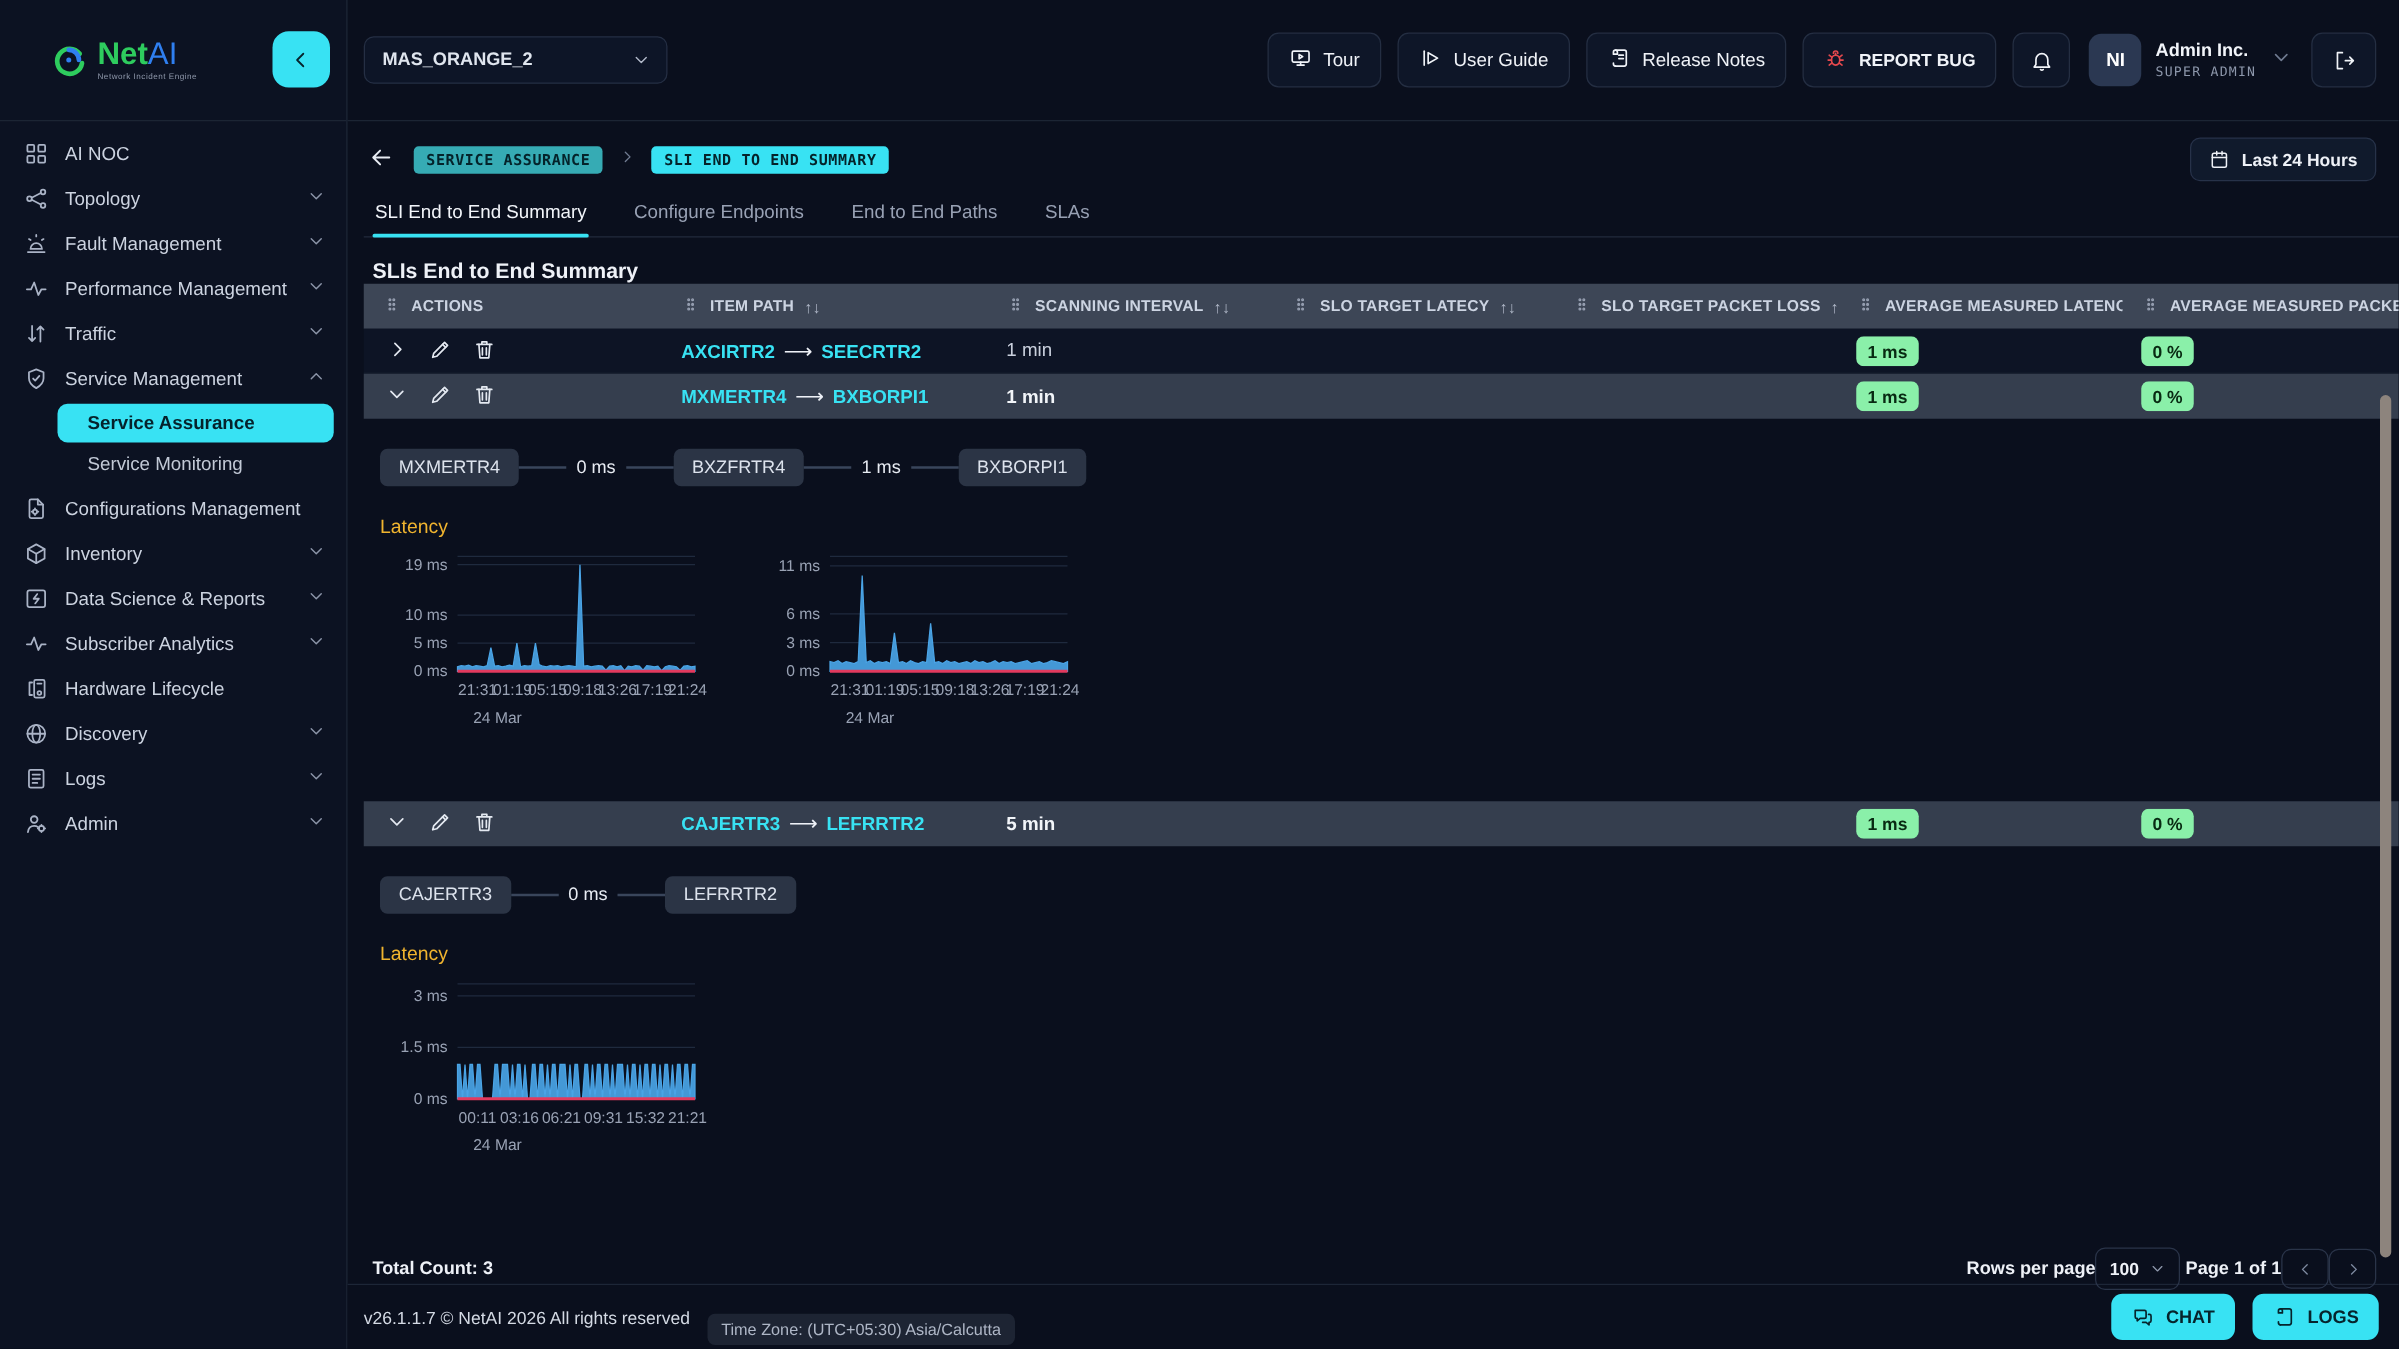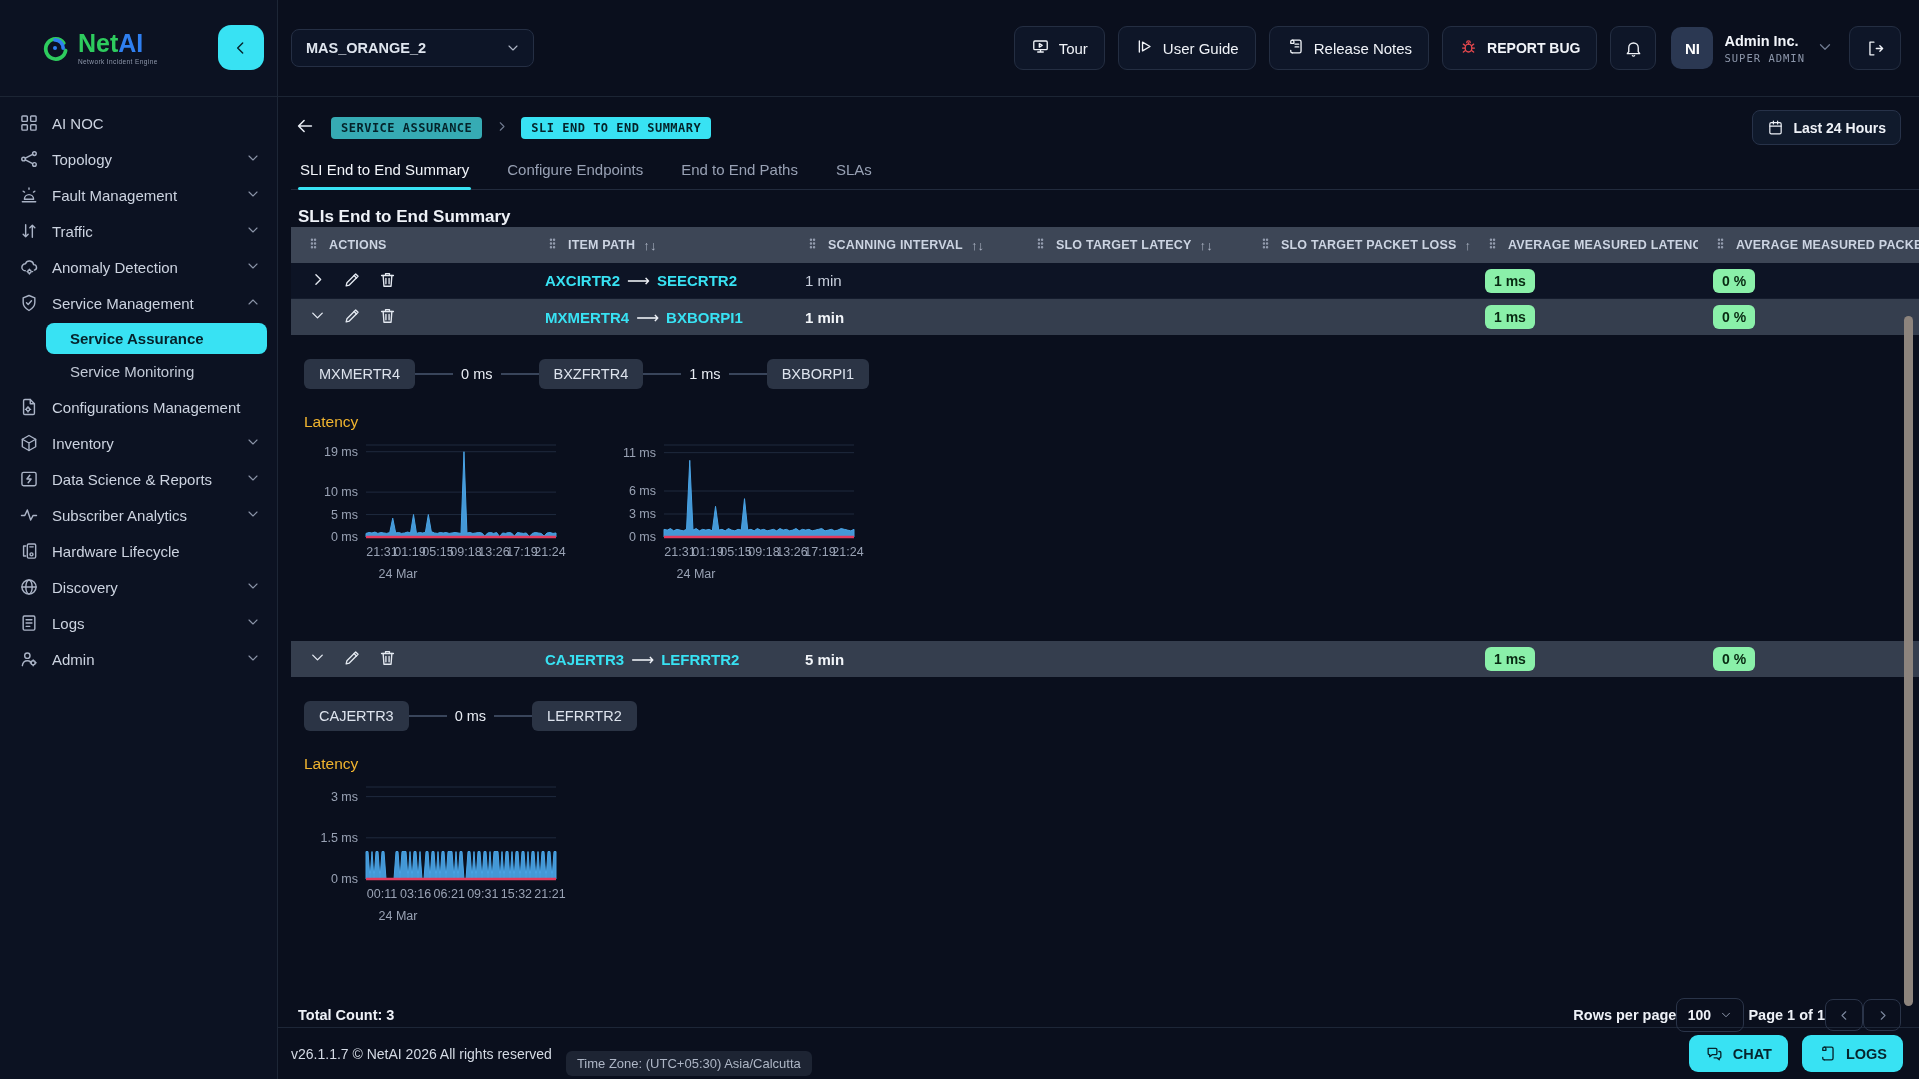--- a/index.html
+++ b/index.html
@@ -6,21 +6,21 @@
   html,body { width:1919px; height:1079px; overflow:hidden; background:#070b16; }
   body { font-family:"Liberation Sans", sans-serif; color:#dfe5ee; font-size:15px; }
   .app { display:flex; width:1919px; height:1079px; background:#0a0f1d; }
 
   
   .sidebar { width:278px; min-width:278px; background:#0c1222; border-right:1px solid #1d2636; display:flex; flex-direction:column; }
   .logo-row { height:97px; display:flex; align-items:center; padding:0 12px 0 40px; position:relative; border-bottom:1px solid #1c2534; }
   .logo { display:flex; align-items:center; gap:8px; cursor:pointer; }
   .logo-text { line-height:1; }
   .lg-green { color:#2ecc5e; font-weight:bold; font-size:25px; }
-  .lg-blue  { color:#2f7ff0; font-weight:bold; font-size:25px;margin-top:48px; }
+  .lg-blue  { color:#2f7ff0; font-weight:normal; font-size:25px;margin-top:48px; }
   .logo-caption { font-size:6.5px; color:#8f98ab; letter-spacing:.4px; margin-top:3px; }
   .logo-swirl { width:30px; height:30px; }
   .collapse-btn { position:absolute; right:13px; top:25px; width:46px; height:45px; border:none; border-radius:13px; background:var(--cyan); color:#06242c; display:flex; align-items:center; justify-content:center; cursor:pointer; }
   .collapse-btn svg { width:20px; height:20px; stroke-width:2.6; }
   nav { padding:8px 10px 0 0; overflow:hidden; }
   .nav-item { height:36px; display:flex; align-items:center; gap:13px; padding-left:19px; color:#ccd3e0; cursor:pointer; font-size:15px; }
   .nav-item .icon svg { width:20px; height:20px; display:block; color:#aab3c6; }
   .nav-item .nav-label { flex:1; white-space:nowrap; }
   .nav-item .chev svg { width:16px; height:16px; color:#8b94a8; margin-right:6px; }
   .nav-sub { }
@@ -175,38 +175,36 @@
             </svg>
           </span>
           <span class="nav-label">Fault Management</span>
           <span class="chev"><svg class="ic" viewBox="0 0 24 24">
               <polyline points="6 9 12 15 18 9"></polyline>
             </svg></span>
         </div>
         <div class="nav-item">
           <span class="icon">
             <svg class="ic" viewBox="0 0 24 24">
+              <path d="M3 12.5h4l3-6.5 4 12 3-5.5h4"></path>
+            </svg>
+          </span>
+          <span class="nav-label">Performance Management</span>
+          <span class="chev"><svg class="ic" viewBox="0 0 24 24">
+              <polyline points="6 9 12 15 18 9"></polyline>
+            </svg></span>
+        </div>
+        <div class="nav-item">
+          <span class="icon">
+            <svg class="ic" viewBox="0 0 24 24">
               <path d="M8 4.5v14.5M5 16l3 3 3-3"></path>
               <path d="M16 19.5V5M13 8l3-3 3 3"></path>
             </svg>
           </span>
           <span class="nav-label">Traffic</span>
-          <span class="chev"><svg class="ic" viewBox="0 0 24 24">
-              <polyline points="6 9 12 15 18 9"></polyline>
-            </svg></span>
-        </div>
-        <div class="nav-item">
-          <span class="icon">
-            <svg class="ic" viewBox="0 0 24 24">
-              <path d="M7.5 16.5a4.2 4.2 0 0 1 .3-8.4 5 5 0 0 1 9.7 1.1 3.3 3.3 0 0 1 1 6.5"></path>
-              <circle cx="12.5" cy="17.5" r="2"></circle>
-              <path d="M12.5 14.6v1M12.5 19.4v1M9.6 17.5h1M15.4 17.5h1"></path>
-            </svg>
-          </span>
-          <span class="nav-label">Anomaly Detection</span>
           <span class="chev"><svg class="ic" viewBox="0 0 24 24">
               <polyline points="6 9 12 15 18 9"></polyline>
             </svg></span>
         </div>
         <div class="nav-item">
           <span class="icon">
             <svg class="ic" viewBox="0 0 24 24">
               <path d="M12 3l7 2.8v5.6c0 4.2-2.9 7.2-7 9.6-4.1-2.4-7-5.4-7-9.6V5.8z"></path>
               <path d="M9 11.8l2 2 4-4.6"></path>
             </svg>

